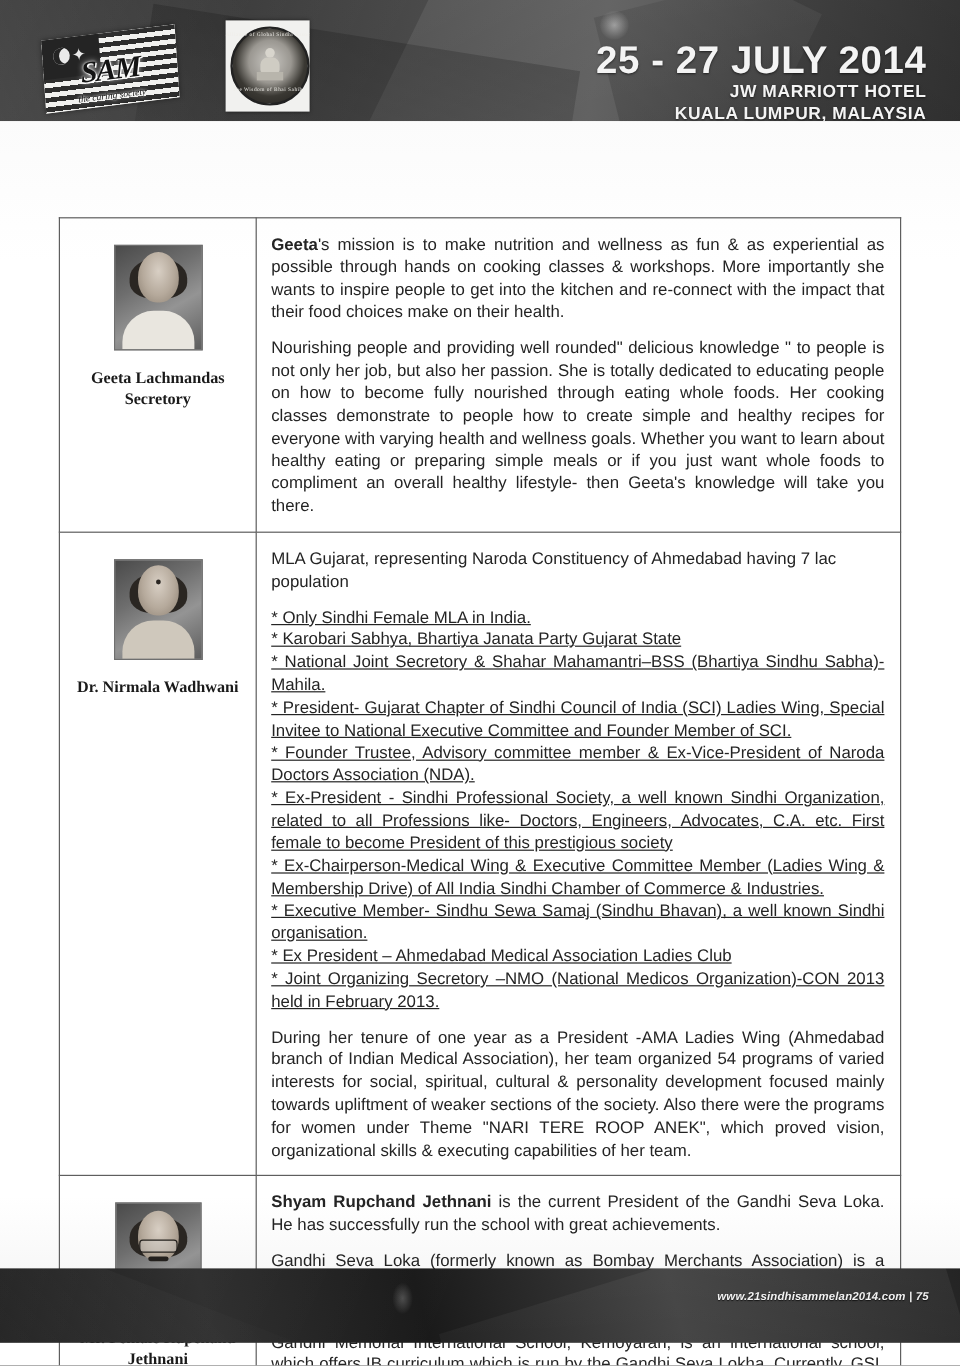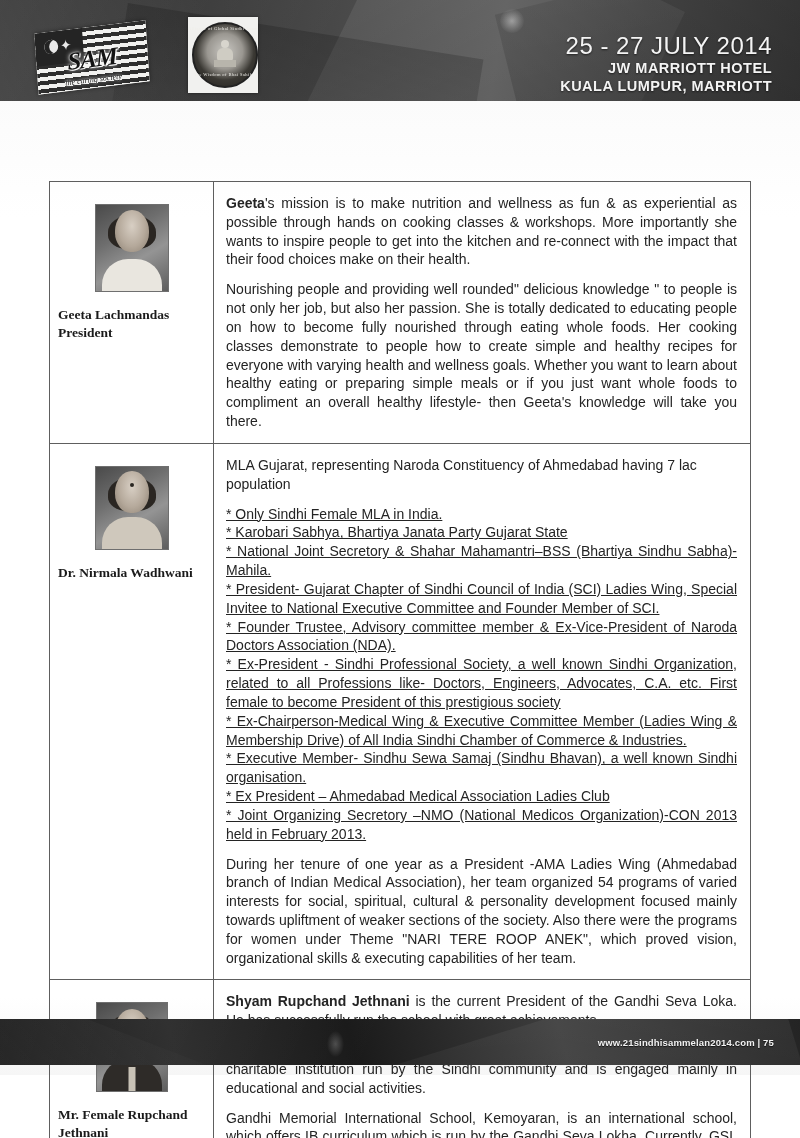--- a/index.html
+++ b/index.html
@@ -183,22 +183,22 @@
 
   
   .event-details {
     position: absolute;
     right: 28px; top: 33px;
     text-align: right;
     color: #f4f4f4;
     text-shadow: 0 1px 2px rgba(0,0,0,0.6);
   }
   .event-dates {
-    font-size: 24px;
-    font-weight: normal;
+    font-size: 32px;
+    font-weight: bold;
     letter-spacing: .5px;
     line-height: 1.08;
   }
   .event-venue,
   .event-city {
     font-size: 14.5px;
     font-weight: bold;
     letter-spacing: .5px;
     line-height: 1.26;
     text-align: right;
@@ -224,20 +224,21 @@
   .profile-table td {
     border: 1px solid #5e5e5e;
     vertical-align: top;
     padding: 0;
   }
   .col-person { width: 164px; }
   .col-bio    { width: 537px; }
 
   .person-cell {
     padding: 22px 8px 16px;
+    text-align: center;
   }
   .photo {
     width: 72px;
     height: 86px;
     margin: 0 auto 14px;
     background: #8a8a8a;
     position: relative;
     overflow: hidden;
     border: 1px solid #6f6f6f;
   }
@@ -336,27 +337,28 @@
     margin: 0;
     padding: 0;
     text-align: justify;
     text-decoration: underline;
   }
   .bio-cell .plain-line { text-align: left; }
 
   
   .footer-band {
     position: absolute;
-    left: 0; top: 1019px;
+    left: 0; top: 1057px;
     width: 800px;
-    height: 46px;
+    height: 62px;
     background:
       linear-gradient(112deg, rgba(255,255,255,0.05) 0%, rgba(255,255,255,0) 48%),
       linear-gradient(75deg, #111111 0%, #2b2b2b 22%, #1a1a1a 44%, #3e3e3e 70%, #242424 100%);
     overflow: hidden;
+    font-style: italic;
   }
   .footer-band .f-streak-a {
     position: absolute;
     left: -40px; top: 20px;
     width: 330px; height: 150px;
     background: linear-gradient(to top right, rgba(255,255,255,0.07), rgba(255,255,255,0));
     transform: rotate(21deg);
   }
   .footer-band .f-streak-b {
     position: absolute;
@@ -410,21 +412,21 @@
           <div class="base"></div>
         </div>
       </div>
       <div class="arc-top">Alliance of Global Sindhi Associations</div>
       <div class="arc-bottom">The Wisdom of Bhai Sahib</div>
     </div>
 
     <div class="event-details">
       <div class="event-dates">25 - 27 JULY 2014</div>
       <div class="event-venue">JW MARRIOTT HOTEL</div>
-      <div class="event-city">KUALA LUMPUR, MARRIOTT</div>
+      <div class="event-city">KUALA LUMPUR, MALAYSIA</div>
     </div>
   </div>
 
   <div class="paper">
 
     <table class="profile-table">
       <colgroup>
         <col class="col-person">
         <col class="col-bio">
       </colgroup>
@@ -434,21 +436,21 @@
           <td>
             <div class="person-cell">
               <div class="photo">
                 <div class="bg"></div>
                 <div class="hair"></div>
                 <div class="face"></div>
                 <div class="torso"></div>
               </div>
               <div class="person-name">
                 <span>Geeta Lachmandas</span><br>
-                <span>President</span>
+                <span>Secretory</span>
               </div>
             </div>
           </td>
           <td>
             <div class="bio-cell">
               <p><span class="lead-name">Geeta</span><span>'s mission is to make nutrition and wellness  as fun &amp; as experiential as possible through hands on cooking classes &amp; workshops. More importantly she wants to inspire people to get into the kitchen and re-connect with the impact that their food choices make on their health.</span></p>
               <p>Nourishing people and providing well rounded" delicious knowledge " to people is not only her job, but also her passion. She is totally dedicated to educating people on how to become fully nourished through eating whole foods. Her cooking classes demonstrate to people how to create simple and healthy recipes for everyone with varying health and wellness goals. Whether you want to learn about healthy eating or preparing simple meals or if you just want whole foods to compliment an overall healthy lifestyle- then Geeta's knowledge will take you there.</p>
             </div>
           </td>
         </tr>

